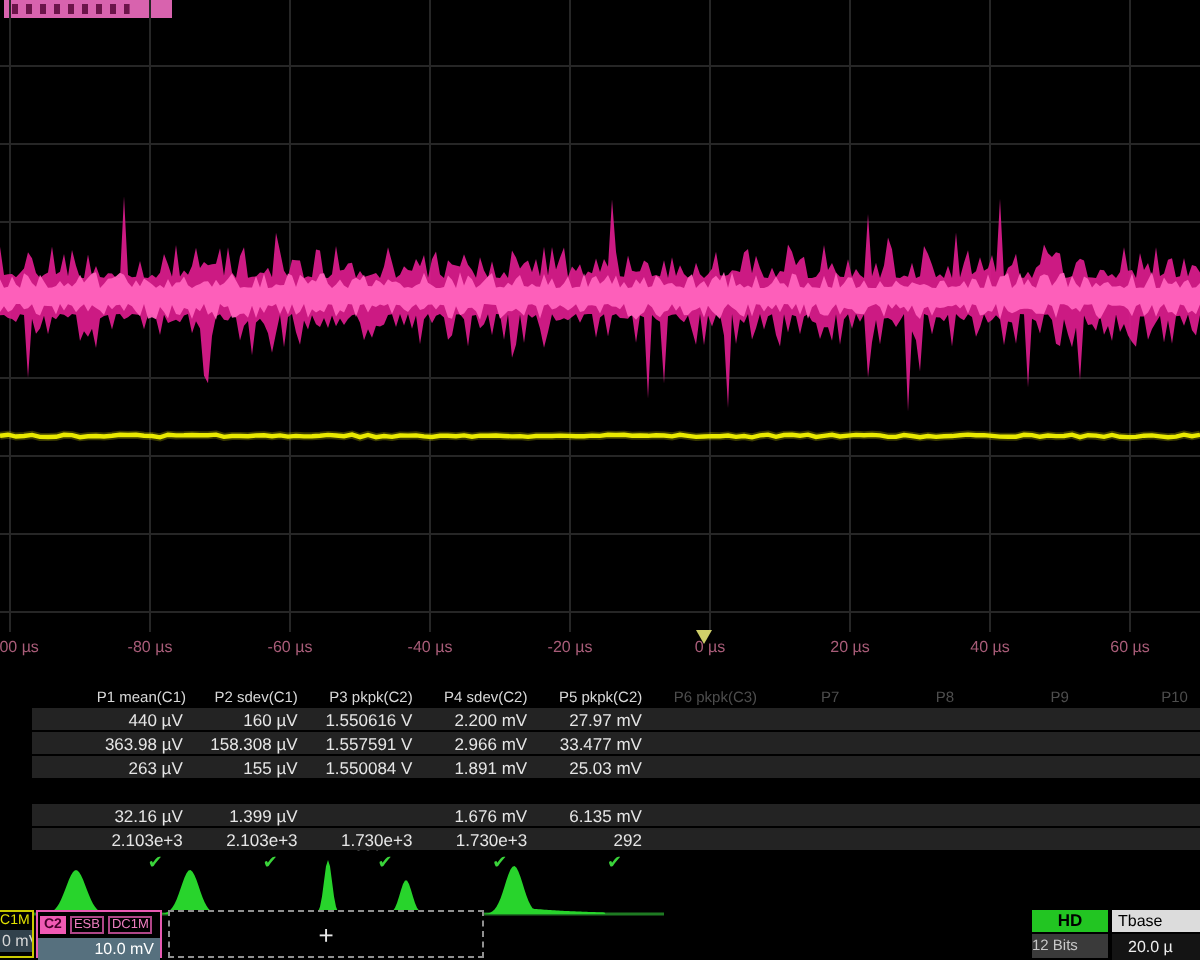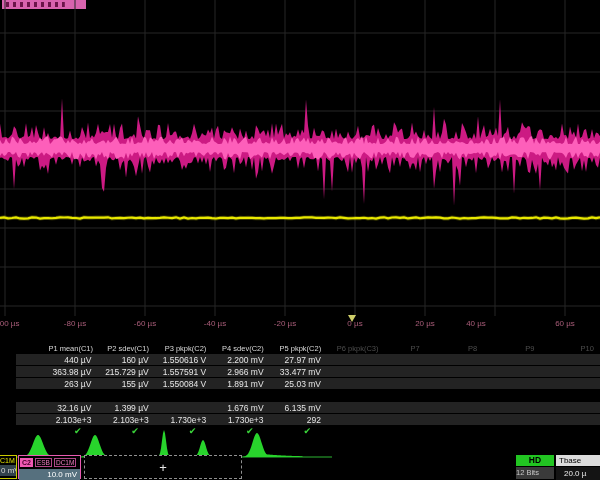--- a/index.html
+++ b/index.html
@@ -80,21 +80,21 @@
     </svg>
 
   <div id="axis" class="abs" style="left:0;top:319px;width:600px;height:12px;">
       <span style="left: 6px;">-100 µs</span>
       <span style="left: 75px;">-80 µs</span>
       <span style="left: 145px;">-60 µs</span>
       <span style="left: 215px;">-40 µs</span>
       <span style="left: 285px;">-20 µs</span>
       <span style="left: 355px;">0 µs</span>
       <span style="left: 425px;">20 µs</span>
-      <span style="left: 476px;">40 µs</span>
+      <span style="left: 495px;">40 µs</span>
       <span style="left: 565px;">60 µs</span>
     </div>
 
   <div id="measure" class="abs" style="left:16px;top:343px;width:600px;height:92px;padding-left:28px;">
       <span class="hdr on" style="left: 54.7px;">P1 mean(C1)</span>
       <span class="hdr on" style="left: 112.1px;">P2 sdev(C1)</span>
       <span class="hdr on" style="left: 169.5px;">P3 pkpk(C2)</span>
       <span class="hdr on" style="left: 226.9px;">P4 sdev(C2)</span>
       <span class="hdr on" style="left: 284.3px;">P5 pkpk(C2)</span>
       <span class="hdr off" style="left: 341.7px;">P6 pkpk(C3)</span>
@@ -104,21 +104,21 @@
       <span class="hdr off" style="left: 571.3px;">P10</span>
       <div class="strip" style="top: 11px;">
         <span class="cell" style="left: 28px; width: 47.4px;">440 µV</span>
         <span class="cell" style="left: 85.4px; width: 47.4px;">160 µV</span>
         <span class="cell" style="left: 142.8px; width: 47.4px;">1.550616 V</span>
         <span class="cell" style="left: 200.2px; width: 47.4px;">2.200 mV</span>
         <span class="cell" style="left: 257.6px; width: 47.4px;">27.97 mV</span>
       </div>
       <div class="strip" style="top: 23px;">
         <span class="cell" style="left: 28px; width: 47.4px;">363.98 µV</span>
-        <span class="cell" style="left: 85.4px; width: 47.4px;">215.729 µV</span>
+        <span class="cell" style="left: 85.4px; width: 47.4px;">158.308 µV</span>
         <span class="cell" style="left: 142.8px; width: 47.4px;">1.557591 V</span>
         <span class="cell" style="left: 200.2px; width: 47.4px;">2.966 mV</span>
         <span class="cell" style="left: 257.6px; width: 47.4px;">33.477 mV</span>
       </div>
       <div class="strip" style="top: 35px;">
         <span class="cell" style="left: 28px; width: 47.4px;">263 µV</span>
         <span class="cell" style="left: 85.4px; width: 47.4px;">155 µV</span>
         <span class="cell" style="left: 142.8px; width: 47.4px;">1.550084 V</span>
         <span class="cell" style="left: 200.2px; width: 47.4px;">1.891 mV</span>
         <span class="cell" style="left: 257.6px; width: 47.4px;">25.03 mV</span>

